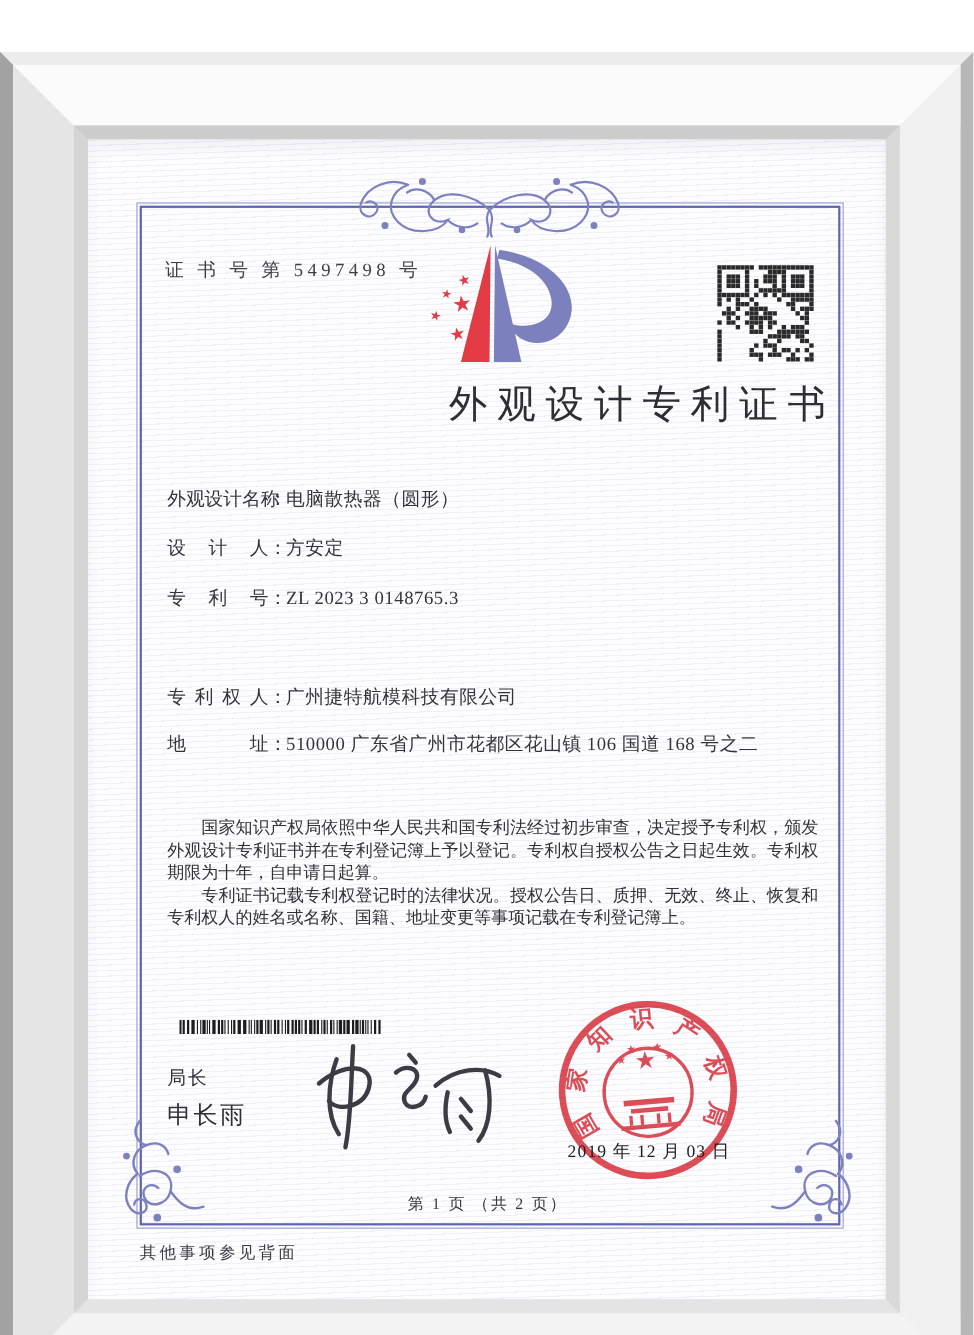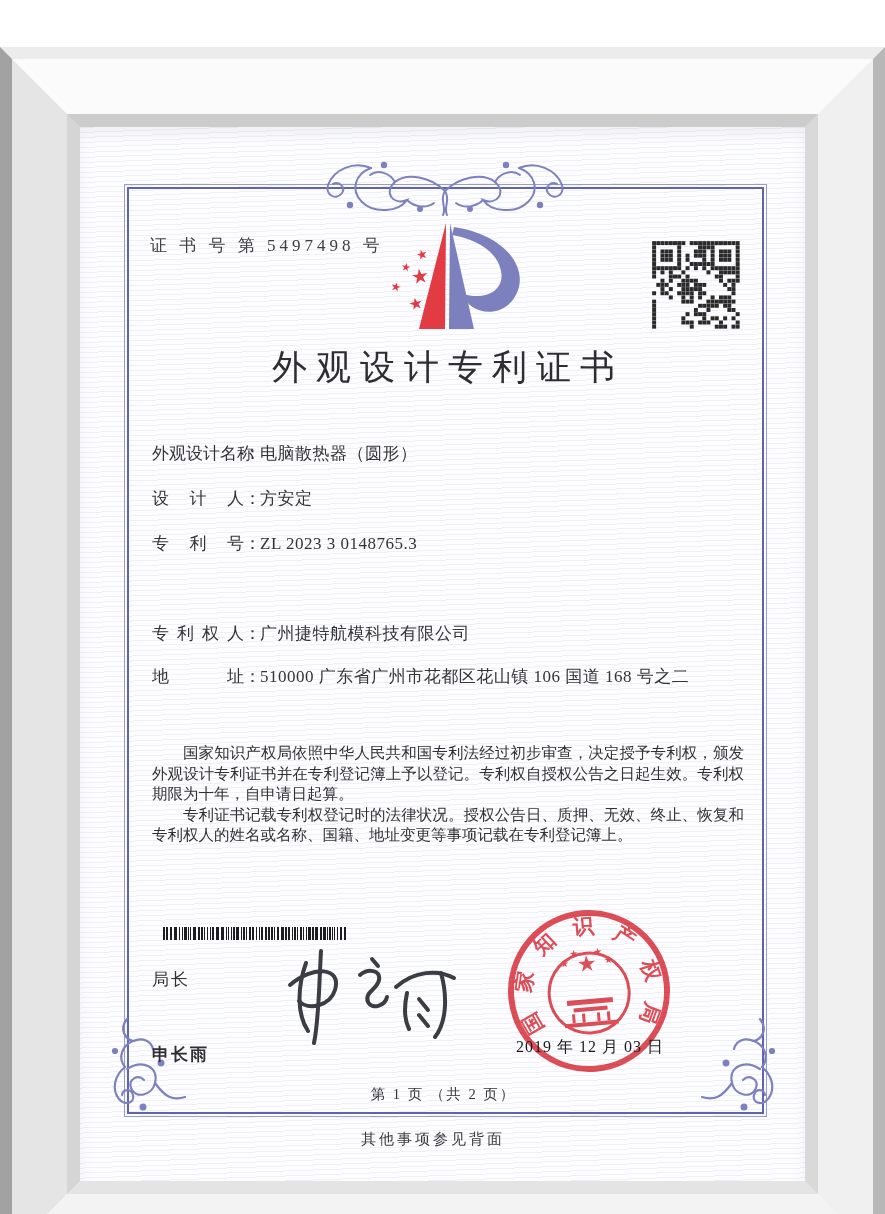--- a/index.html
+++ b/index.html
@@ -33,49 +33,49 @@
   .orn-top { left:310px; top:100px; width:270px; height:78px; }
   .orn-bl { left:97px; top:970px; width:90px; height:102px; }
   .orn-br { left:700px; top:970px; width:90px; height:102px; transform:scaleX(-1); }
 
   .cert-no { position:absolute; left:150px; top:187px; font-size:17px;
     letter-spacing:4px; color:#3d3d42; }
 
   .logo { position:absolute; left:362px; top:164px; width:172px; height:130px; }
   .qr { position:absolute; left:649px; top:191px; width:94px; height:94px; }
 
-  .title { position:absolute; left:127px; top:297px; width:633px; text-align:center;
+  .title { position:absolute; left:127px; top:297px; width:633px; text-align:right;
     font-size:35px; letter-spacing:9px; text-indent:9px; color:#2d2d33; }
 
   .frow { position:absolute; left:152px; width:600px; font-size:17px; color:#33333a;
     white-space:nowrap; }
   .flabel { display:inline-block; width:92px; text-align:justify; text-align-last:justify; }
   .colon { display:inline-block; width:16px; }
   .fvalue { letter-spacing:.5px; }
   .pair2 { position:absolute; left:268px; top:0; }
 
   .bodytext { position:absolute; left:152px; top:696px; width:592px;
     font-size:15.5px; line-height:20.5px; color:#303036; text-align:justify; }
   .bodytext p { margin:0; text-indent:2em; }
 
   .barcode { position:absolute; left:163px; top:880px; width:187px; height:13px; }
 
   .sig-title { position:absolute; left:152px; top:921px; font-size:17px; color:#2f2f35; letter-spacing:2px;}
-  .sig-name  { position:absolute; left:152px; top:996px; font-size:17px; color:#2f2f35; letter-spacing:2px;font-weight:bold;}
+  .sig-name  { position:absolute; left:152px; top:952px; font-size:22px; color:#2f2f35; letter-spacing:2px;}
   .signature { position:absolute; left:268px; top:896px; width:195px; height:108px; }
 
   .seal { position:absolute; left:503px; top:858px; width:172px; height:172px;
     transform:rotate(-5deg); opacity:.9; mix-blend-mode:multiply; }
   .seal-date { position:absolute; left:516px; top:990px; font-size:16px;
     color:#1e1e22; letter-spacing:1px; z-index:5; }
 
   .page-line { position:absolute; left:127px; top:1038px; width:633px;
     text-align:center; font-size:14.5px; letter-spacing:2px; color:#35353b; }
   .back-note { position:absolute; left:127px; top:1083px; width:612px;
-    text-align:center; font-size:15px; letter-spacing:3px; color:#3a3a40; }
+    text-align:left; font-size:15px; letter-spacing:3px; color:#3a3a40; }
 </style>
 </head>
 <body>
 
 <div class="photo">
   <div class="frame-outer"></div>
   <div class="frame-face"></div>
   <div class="frame-lip"></div>
   <div class="paper"></div>
 

